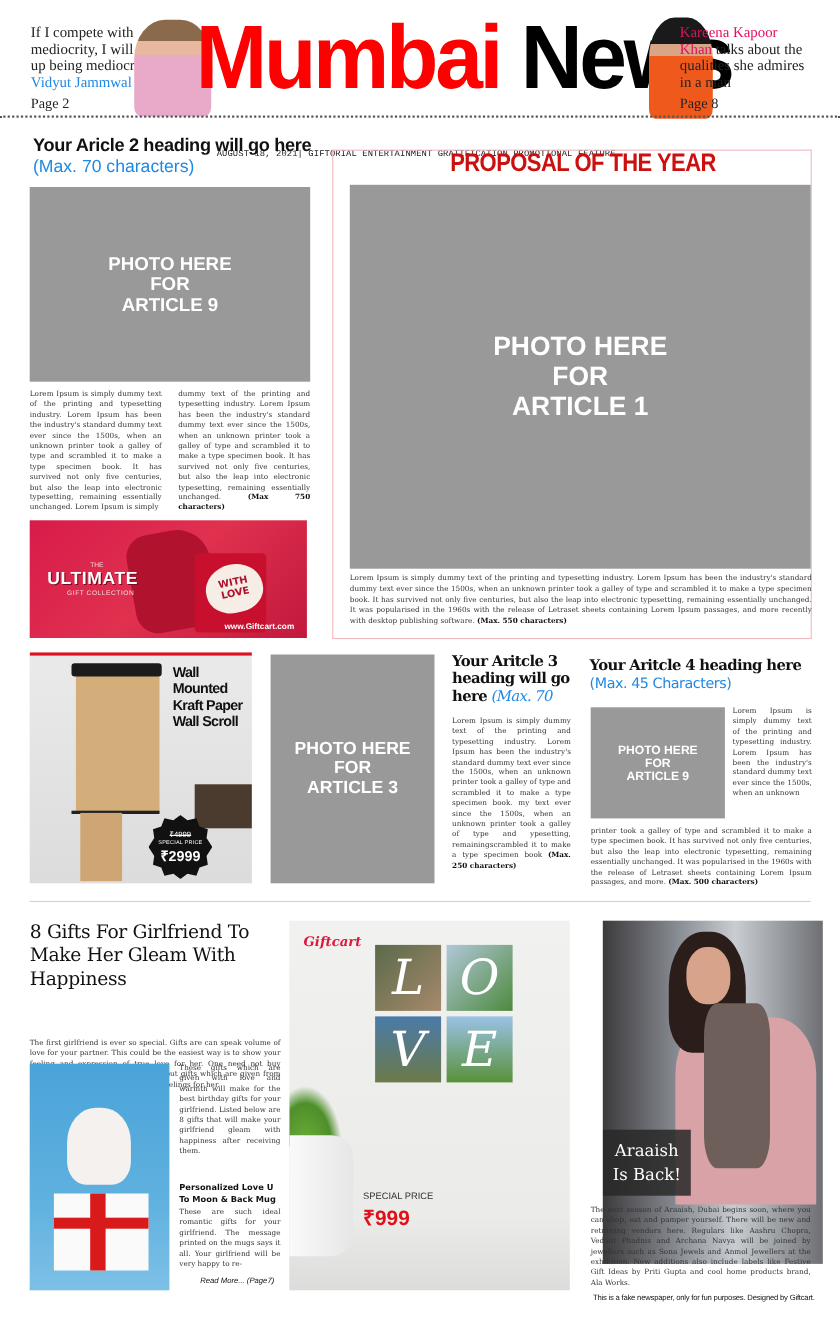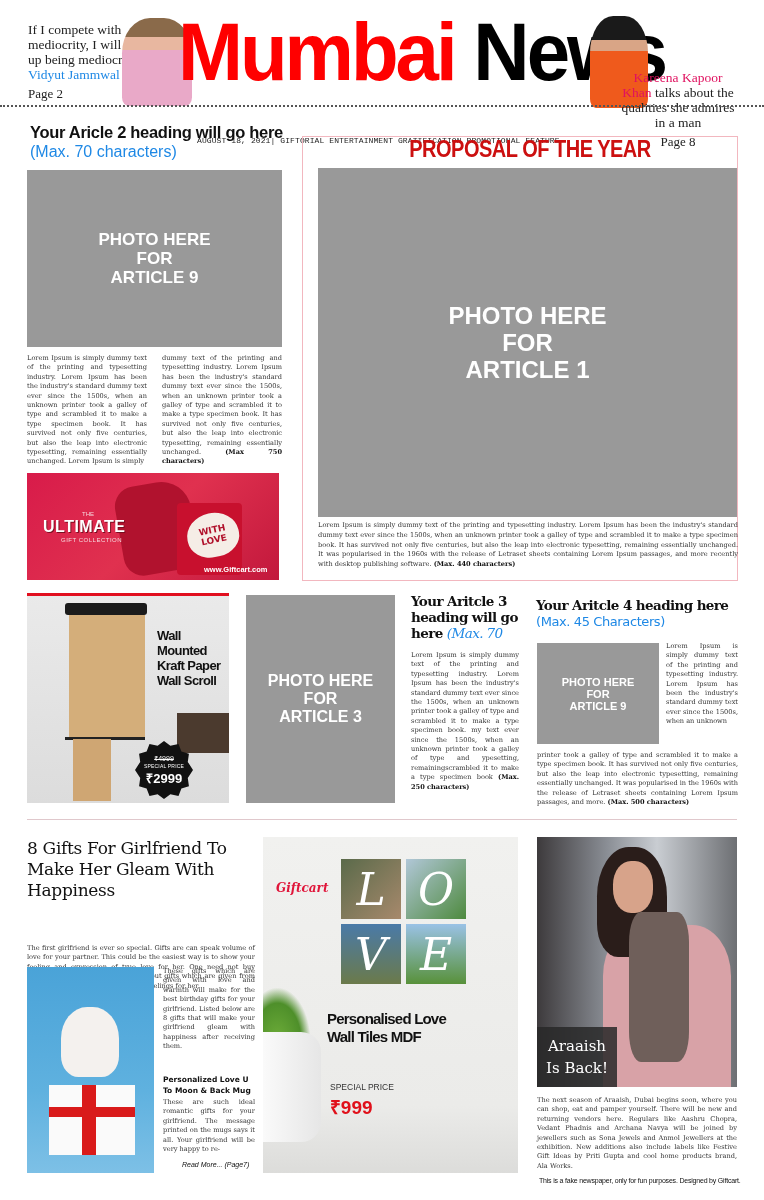--- a/index.html
+++ b/index.html
@@ -3,21 +3,21 @@
 <meta charset="utf-8">
 <style>
   * { box-sizing: border-box; margin: 0; padding: 0; }
   html, body { width: 764px; height: 1200px; background: #ffffff; overflow: hidden; }
   body { position: relative; font-family: "DejaVu Serif", serif; color: #222; }
   .abs { position: absolute; }
 
   
   .mast-left { left: 28px; top: 22px; width: 120px; font-family: "Liberation Serif", serif; font-size: 13.5px; line-height: 15px; color: #222; }
   .mast-left .name { color: #1e88e5; }
-  .mast-right { right: 26px; top: 22px; width: 120px; text-align: center; font-family: "Liberation Serif", serif; font-size: 13.5px; line-height: 15px; color: #222; margin-top: 48px; }
+  .mast-right { right: 26px; top: 22px; width: 120px; text-align: left; font-family: "Liberation Serif", serif; font-size: 13.5px; line-height: 15px; color: #222; }
   .mast-right .name { color: #e0115f; }
   .page-num { font-family: "Liberation Serif", serif; font-size: 13px; color: #222; }
   .title { left: 178px; top: 6px; height: 92px; font-family: "Liberation Sans", sans-serif; font-weight: bold; font-size: 78px; letter-spacing: -3px; line-height: 92px; white-space: nowrap; transform: scaleY(1.05); }
   .title .t1 { color: #ff0000; }
   .title .t2 { color: #000; }
   .dateline { left: 197px; top: 92px; font-family: Liberation Mono, monospace; font-size: 8px; color: #222; white-space: nowrap; letter-spacing: 0.1px; margin-top: 44px; }
   .person { border-radius: 40% 40% 10% 10%; }
   .person-left { left: 122px; top: 18px; width: 70px; height: 88px; background: linear-gradient(180deg, #8a6a4a 0 22%, #e8b7a0 22% 36%, #e9a9c8 36% 100%); }
   .person-right { left: 590px; top: 16px; width: 58px; height: 92px; background: linear-gradient(180deg, #1a1a1a 0 26%, #d9a586 26% 38%, #ef5a1c 38% 100%); }
   .dotted { left: 0; top: 105px; width: 764px; border-top: 2px dotted #555; }
@@ -49,21 +49,21 @@
   .a1-text { left: 318px; top: 521px; width: 420px; font-size: 6.6px; line-height: 9.8px; }
 
   
   .kraft-ad { left: 27px; top: 593px; width: 202px; height: 210px; background: linear-gradient(180deg, #eaeaea, #dcdcdc); overflow: hidden; }
   .kraft-ad .bar { position: absolute; left: 0; top: 0; width: 202px; height: 3px; background: #e10f1f; }
   .kraft-ad .roll { position: absolute; left: 38px; top: 10px; width: 82px; height: 12px; background: #1b1b1b; border-radius: 3px; }
   .kraft-ad .paper { position: absolute; left: 42px; top: 16px; width: 76px; height: 130px; background: #d4ae7a; }
   .kraft-ad .paper2 { position: absolute; left: 46px; top: 146px; width: 38px; height: 62px; background: #cfa673; }
   .kraft-ad .rod { position: absolute; left: 38px; top: 144px; width: 80px; height: 3px; background: #222; }
   .kraft-ad .table { position: absolute; left: 150px; top: 120px; width: 52px; height: 40px; background: #4b3a2e; }
-  .kraft-ad .heading { position: absolute; left: 130px; top: 10px; width: 72px; font-family: "Liberation Sans", sans-serif; font-weight: bold; font-size: 13px; line-height: 15px; color: #111; letter-spacing: -0.6px; margin-top: 25px; }
+  .kraft-ad .heading { position: absolute; left: 130px; top: 10px; width: 72px; font-family: "Liberation Sans", sans-serif; font-weight: bold; font-size: 13px; line-height: 15px; color: #111; letter-spacing: -0.6px; }
   .kraft-ad .badge { position: absolute; left: 108px; top: 148px; width: 58px; height: 58px; background: #111; clip-path: polygon(50% 0%, 61% 8%, 75% 5%, 80% 18%, 93% 22%, 91% 36%, 100% 50%, 91% 64%, 93% 78%, 80% 82%, 75% 95%, 61% 92%, 50% 100%, 39% 92%, 25% 95%, 20% 82%, 7% 78%, 9% 64%, 0% 50%, 9% 36%, 7% 22%, 20% 18%, 25% 5%, 39% 8%); display: flex; flex-direction: column; align-items: center; justify-content: center; color: #fff; font-family: "Liberation Sans", sans-serif; }
   .kraft-ad .old { font-size: 7px; text-decoration: line-through; }
   .kraft-ad .sp { font-size: 5px; letter-spacing: 0.2px; }
   .kraft-ad .new { font-size: 13px; font-weight: bold; }
 
   
   .a3-photo { left: 246px; top: 595px; width: 149px; height: 208px; font-size: 16px; line-height: 18px; }
   .a3-head { left: 411px; top: 593px; width: 120px; font-family: "DejaVu Serif", serif; font-weight: bold; font-size: 13.5px; line-height: 16px; color: #111; letter-spacing: -0.6px; }
   .a3-head .sub { color: #1e88e5; font-weight: normal; font-style: italic; }
   .a3-text { left: 411px; top: 651px; width: 108px; }
@@ -85,34 +85,34 @@
   .dog-photo .box { position: absolute; left: 22px; top: 118px; width: 86px; height: 70px; background: #fafafa; }
   .dog-photo .ribbon { position: absolute; left: 55px; top: 118px; width: 14px; height: 70px; background: #d91a1a; }
   .dog-photo .ribbon2 { position: absolute; left: 22px; top: 140px; width: 86px; height: 10px; background: #d91a1a; }
   .g-col2 { left: 163px; top: 967px; width: 92px; }
   .g-sub { left: 163px; top: 1074px; width: 96px; font-family: "DejaVu Sans", sans-serif; font-weight: bold; font-size: 7.5px; line-height: 11px; color: #111; }
   .g-col3 { left: 163px; top: 1098px; width: 92px; }
   .read-more { left: 182px; top: 1161px; font-family: "Liberation Sans", sans-serif; font-style: italic; font-size: 7px; color: #111; }
 
   
   .love-ad { left: 263px; top: 837px; width: 255px; height: 336px; background: linear-gradient(180deg, #f1f1ef 0%, #ebebe9 80%, #dcdcda 100%); overflow: hidden; }
-  .love-ad .logo { position: absolute; left: 13px; top: 12px; font-family: "DejaVu Serif", serif; font-style: italic; font-weight: bold; font-size: 12px; color: #e0153a; margin-top: 32px; }
+  .love-ad .logo { position: absolute; left: 13px; top: 12px; font-family: "DejaVu Serif", serif; font-style: italic; font-weight: bold; font-size: 12px; color: #e0153a; }
   .love-ad .tile { position: absolute; width: 60px; height: 60px; display: flex; align-items: center; justify-content: center; font-family: "DejaVu Serif", serif; font-style: italic; font-size: 44px; color: #fff; }
   .love-ad .t1 { left: 78px; top: 22px; background: linear-gradient(135deg, #5a6a4a, #a7896c); }
   .love-ad .t2 { left: 143px; top: 22px; background: linear-gradient(135deg, #b1c7d8, #4e8a3e); }
   .love-ad .t3 { left: 78px; top: 87px; background: linear-gradient(180deg, #4a7aa8, #6b7a4a); }
   .love-ad .t4 { left: 143px; top: 87px; background: linear-gradient(180deg, #9ac2e6, #58913a); }
   .love-ad .plant { position: absolute; left: 0; top: 150px; width: 48px; height: 55px; background: radial-gradient(ellipse at 30% 100%, #6fae3a 0%, #4e8f2a 50%, transparent 70%); }
   .love-ad .pot { position: absolute; left: 0; top: 195px; width: 58px; height: 110px; background: linear-gradient(90deg, #fafafa, #e6e6e6); border-radius: 0 20px 20px 0; }
   .love-ad .heading { position: absolute; left: 64px; top: 173px; width: 120px; font-family: "Liberation Sans", sans-serif; font-weight: bold; font-size: 15px; line-height: 18px; color: #111; letter-spacing: -0.8px; }
   .love-ad .sp { position: absolute; left: 67px; top: 245px; font-family: "Liberation Sans", sans-serif; font-size: 8.5px; color: #333; }
   .love-ad .price { position: absolute; left: 67px; top: 257px; font-family: "Liberation Sans", sans-serif; font-weight: bold; font-size: 19px; color: #e0101a; }
 
   
-  .ar-photo { left: 537px; top: 837px; width: 200px; height: 250px; background: linear-gradient(90deg, #3d3a3c 0%, #8a8e95 35%, #c9cdd2 60%, #6d6f73 100%); overflow: hidden; }
+  .ar-photo { left: 548px; top: 837px; width: 200px; height: 312px; background: linear-gradient(90deg, #3d3a3c 0%, #8a8e95 35%, #c9cdd2 60%, #6d6f73 100%); overflow: hidden; }
   .ar-photo .hair { position: absolute; left: 60px; top: 10px; width: 70px; height: 110px; background: #2a1d1a; border-radius: 45% 45% 30% 30%; }
   .ar-photo .face { position: absolute; left: 76px; top: 24px; width: 40px; height: 52px; background: #d7a38a; border-radius: 45%; }
   .ar-photo .coat { position: absolute; left: 66px; top: 88px; width: 128px; height: 170px; background: #d8a2a7; border-radius: 30% 30% 0 0; }
   .ar-photo .scarf { position: absolute; left: 92px; top: 75px; width: 60px; height: 150px; background: #6f5f5a; border-radius: 20%; }
   .ar-photo .tag { position: absolute; left: 0; top: 190px; width: 80px; height: 60px; background: rgba(40,40,40,0.85); color: #fff; font-family: "DejaVu Serif", serif; font-size: 15px; line-height: 22px; display: flex; flex-direction: column; align-items: center; justify-content: center; }
   .ar-text { left: 537px; top: 1096px; width: 200px; font-size: 6.6px; line-height: 9.4px; }
   .footer-note { left: 539px; top: 1177px; font-family: "Liberation Sans", sans-serif; font-size: 7px; color: #111; letter-spacing: -0.2px; white-space: nowrap; }
 </style>
 </head>
 <body>
@@ -165,21 +165,21 @@
 <div class="abs a1-title">PROPOSAL OF THE YEAR</div>
 <div class="abs ph a1-photo">
   <div>
     <div>PHOTO HERE</div>
     <div>FOR</div>
     <div>ARTICLE 1</div>
   </div>
 </div>
 <div class="abs body-text a1-text">
   <span>Lorem Ipsum is simply dummy text of the printing and typesetting industry. Lorem Ipsum has been the industry's standard dummy text ever since the 1500s, when an unknown printer took a galley of type and scrambled it to make a type specimen book. It has survived not only five centuries, but also the leap into electronic typesetting, remaining essentially unchanged. It was popularised in the 1960s with the release of Letraset sheets containing Lorem Ipsum passages, and more recently with desktop publishing software.</span>
-  <b class="max">(Max. 440 characters)</b>
+  <b class="max">(Max. 550 characters)</b>
 </div>
 
 <div class="abs kraft-ad">
   <div class="bar"></div>
   <div class="paper"></div>
   <div class="roll"></div>
   <div class="rod"></div>
   <div class="paper2"></div>
   <div class="table"></div>
   <div class="heading">Wall Mounted Kraft Paper Wall Scroll</div>
@@ -237,21 +237,20 @@
 <div class="abs read-more">Read More... (Page7)</div>
 
 <div class="abs love-ad">
   <div class="logo">Giftcart</div>
   <div class="tile t1">L</div>
   <div class="tile t2">O</div>
   <div class="tile t3">V</div>
   <div class="tile t4">E</div>
   <div class="plant"></div>
   <div class="pot"></div>
-  <div class="heading">Personalised Love Wall Tiles MDF</div>
   <div class="sp">SPECIAL PRICE</div>
   <div class="price">₹999</div>
 </div>
 
 <div class="abs ar-photo">
   <div class="coat"></div>
   <div class="hair"></div>
   <div class="face"></div>
   <div class="scarf"></div>
   <div class="tag">

